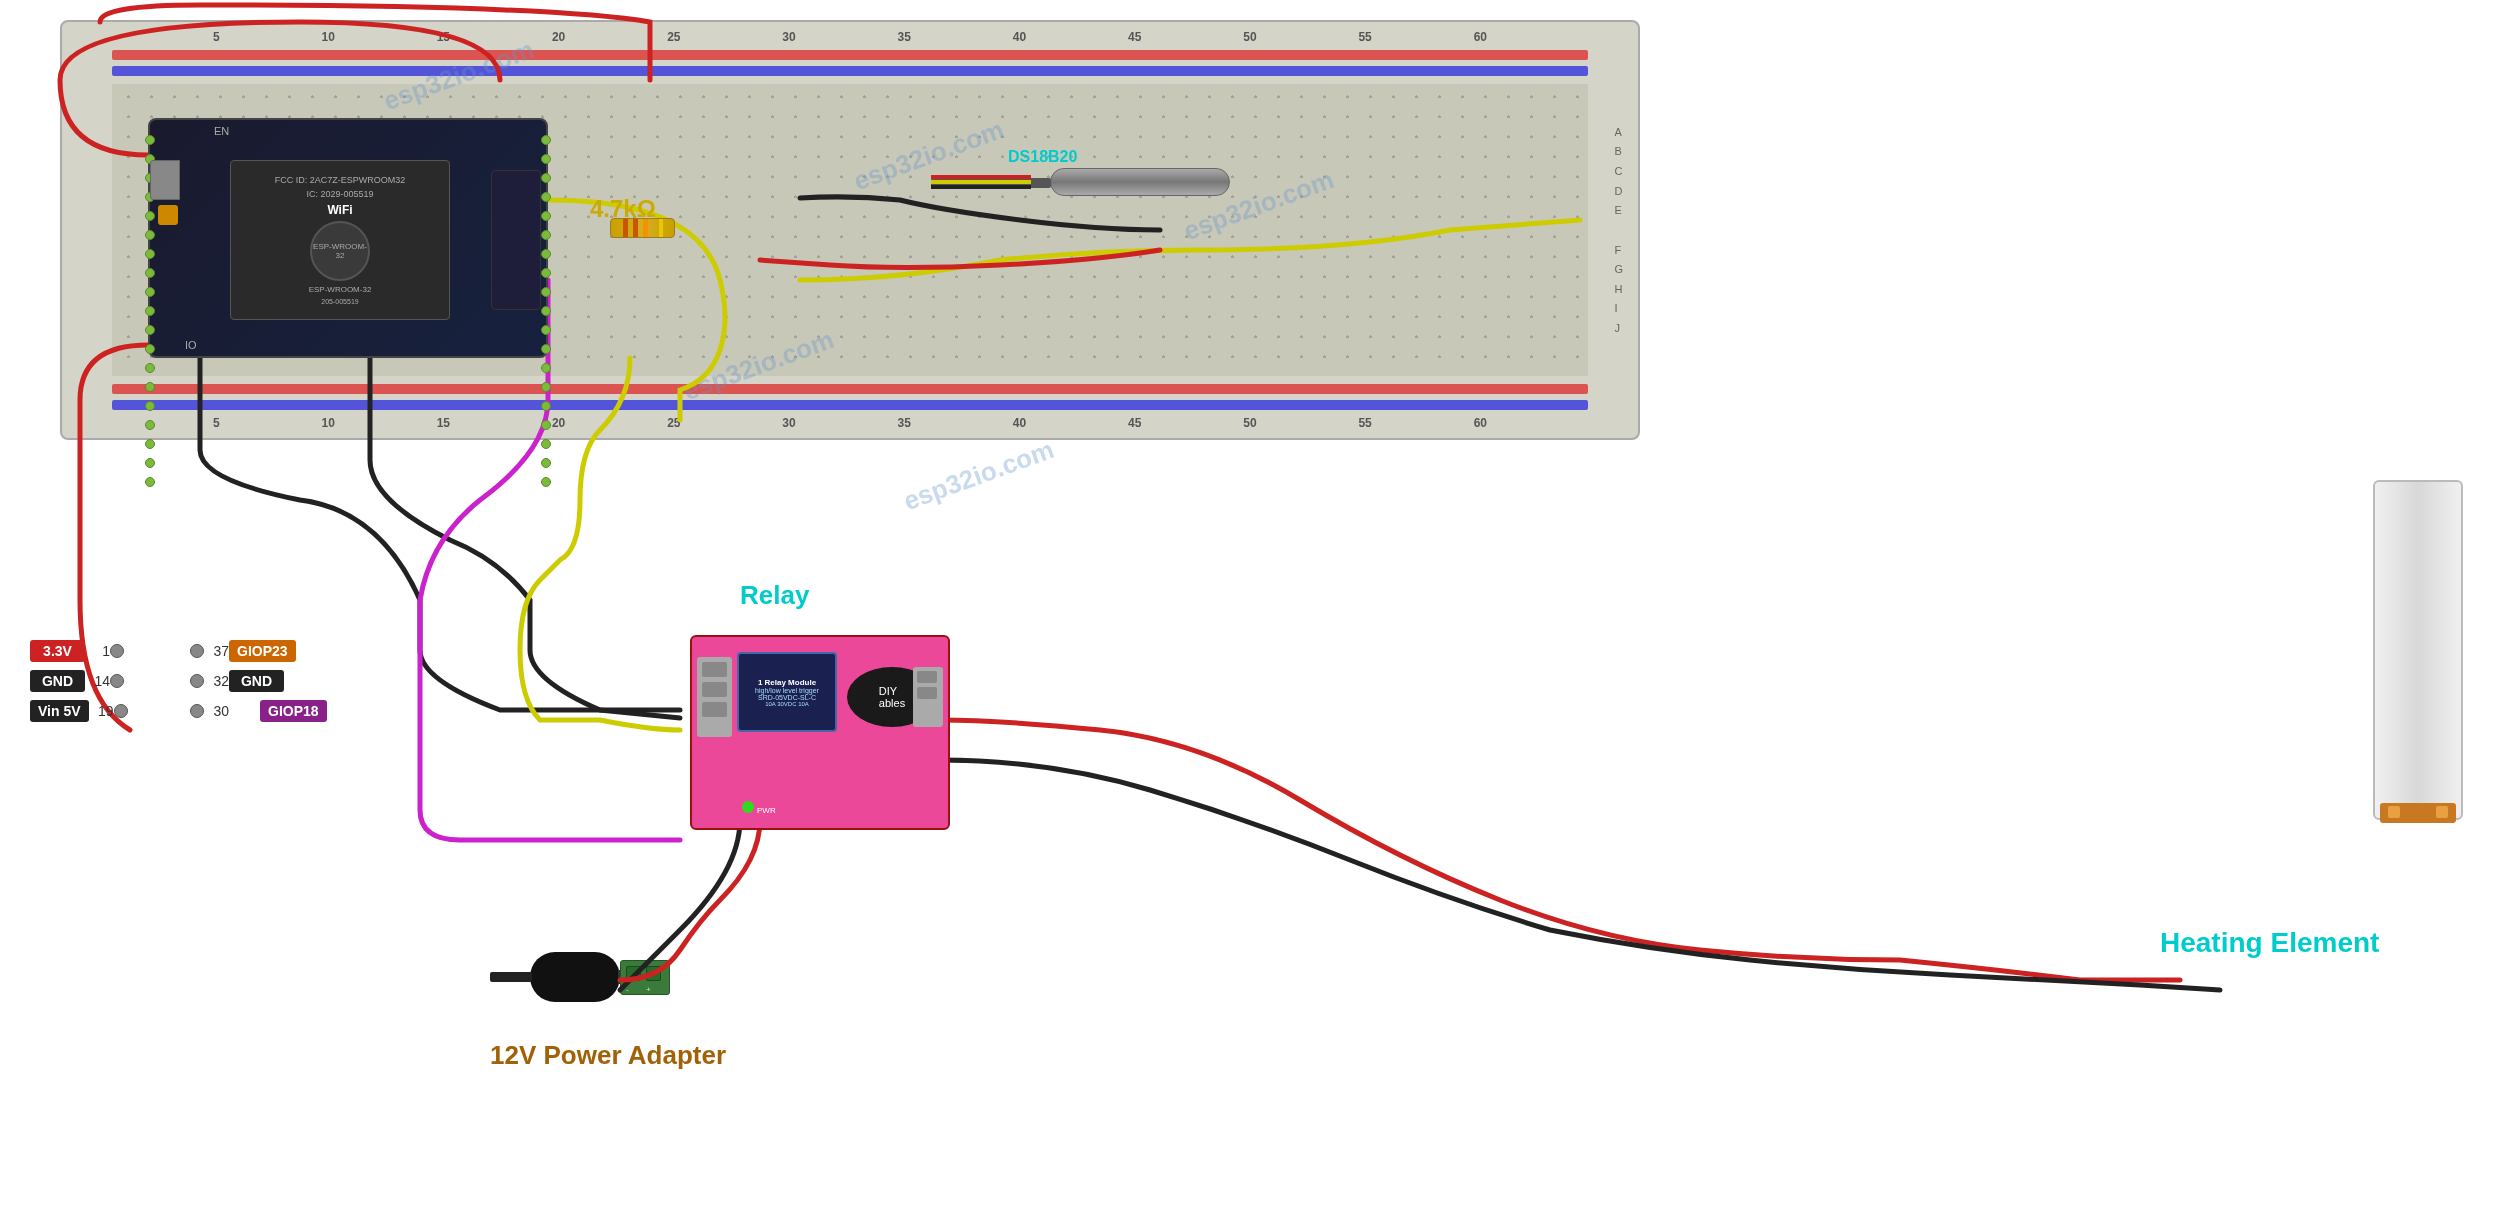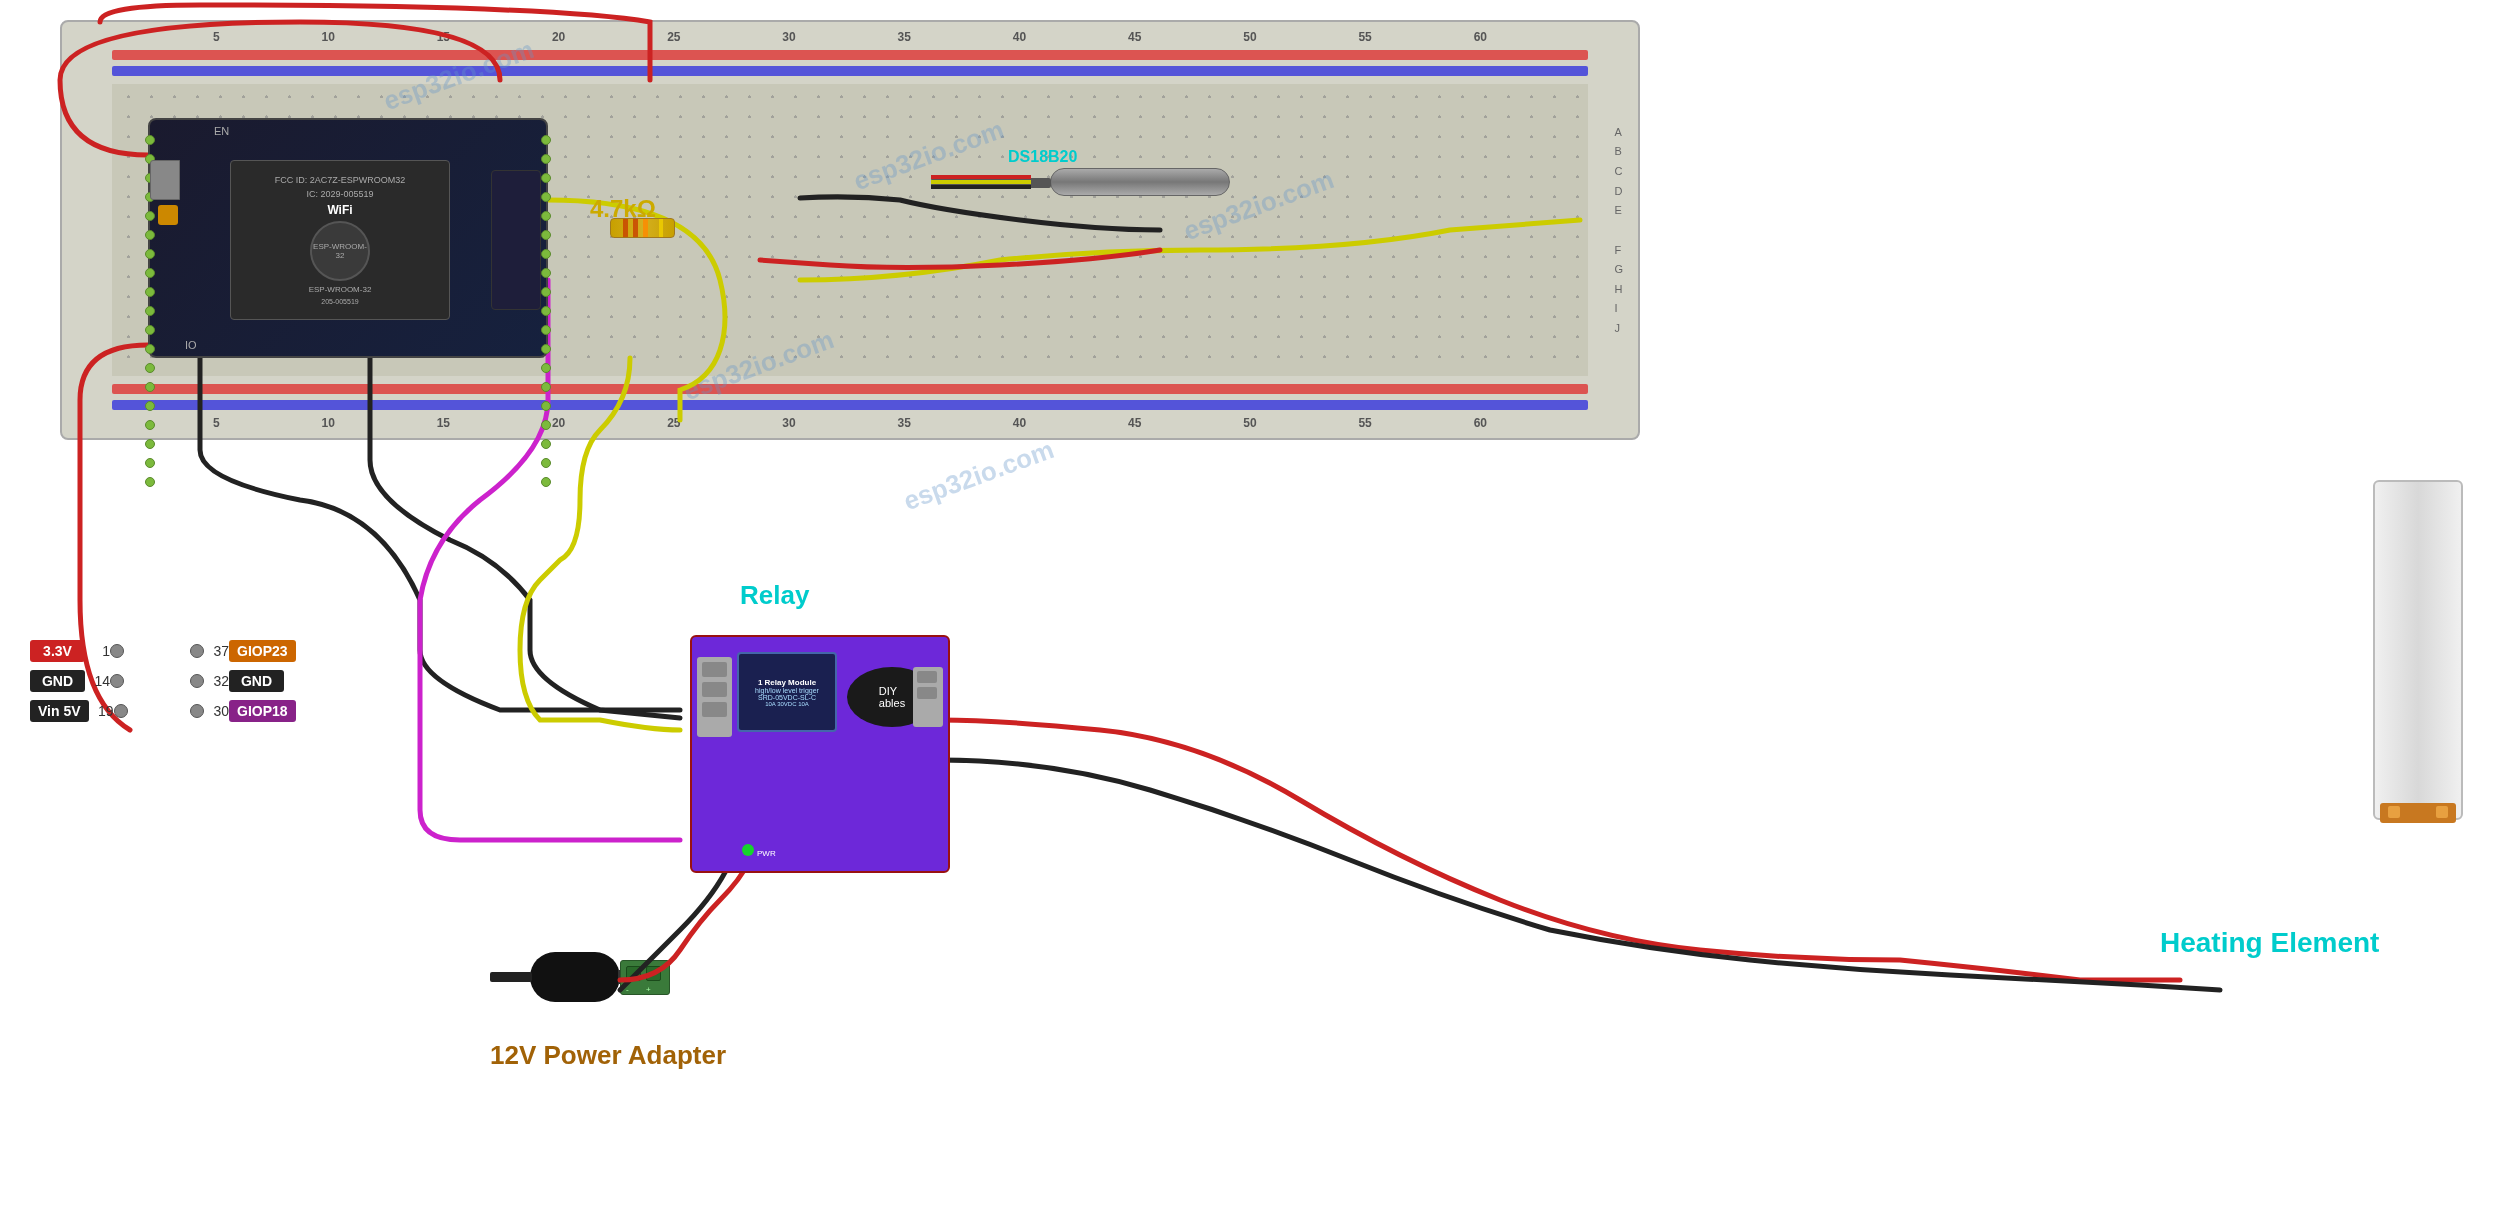--- a/index.html
+++ b/index.html
@@ -56,21 +56,21 @@
     .pin-circle {
       width: 14px;
       height: 14px;
       border-radius: 50%;
       background: #888;
       border: 1px solid #555;
     }
     .pin-label-red { background: #cc2222; }
     .pin-label-black { background: #222222; }
     .pin-label-orange { background: #cc6600; }
-    .pin-label-purple { background: #882288; }
+    .pin-label-purple { background: #882288; margin-left: 31px; }
 
     
     .wires {
       position: absolute;
       top: 0;
       left: 0;
       width: 2518px;
       height: 1227px;
       pointer-events: none;
       z-index: 5;
@@ -264,21 +264,21 @@
 
 <div style="position:absolute;top:168px;left:1050px;width:180px;height:28px;background:linear-gradient(to bottom,#aaa,#777,#aaa);border-radius:14px;border:1px solid #666;z-index:15;">
 
   <div style="position:absolute;left:-120px;top:9px;width:120px;height:10px;background:#555;border-radius:2px;"></div>
 
   <div style="position:absolute;left:-120px;top:6px;width:100px;height:4px;background:#cc2222;"></div>
   <div style="position:absolute;left:-120px;top:11px;width:100px;height:4px;background:#cccc00;"></div>
   <div style="position:absolute;left:-120px;top:16px;width:100px;height:4px;background:#222222;"></div>
 </div>
 
-<div style="position:absolute;top:635px;left:690px;width:260px;height:238px;background:#6d28d9;border-radius:6px;border:2px solid #991111;z-index:10;">
+<div style="position:absolute;top:635px;left:690px;width:260px;height:195px;background:#ec4899;border-radius:6px;border:2px solid #991111;z-index:10;">
 
   <div style="position:absolute;left:5px;top:20px;width:35px;height:80px;background:#aaa;border-radius:3px;">
     <div style="margin:5px;width:25px;height:15px;background:#888;border-radius:2px;"></div>
     <div style="margin:5px;width:25px;height:15px;background:#888;border-radius:2px;"></div>
     <div style="margin:5px;width:25px;height:15px;background:#888;border-radius:2px;"></div>
   </div>
 
   <div style="position:absolute;left:45px;top:15px;width:100px;height:80px;background:#1a2050;border-radius:4px;border:2px solid #4466aa;display:flex;align-items:center;justify-content:center;flex-direction:column;">
     <div style="color:white;font-size:8px;text-align:center;font-weight:bold;">1 Relay Module</div>
     <div style="color:#aaddff;font-size:7px;text-align:center;">high/low level trigger</div>

